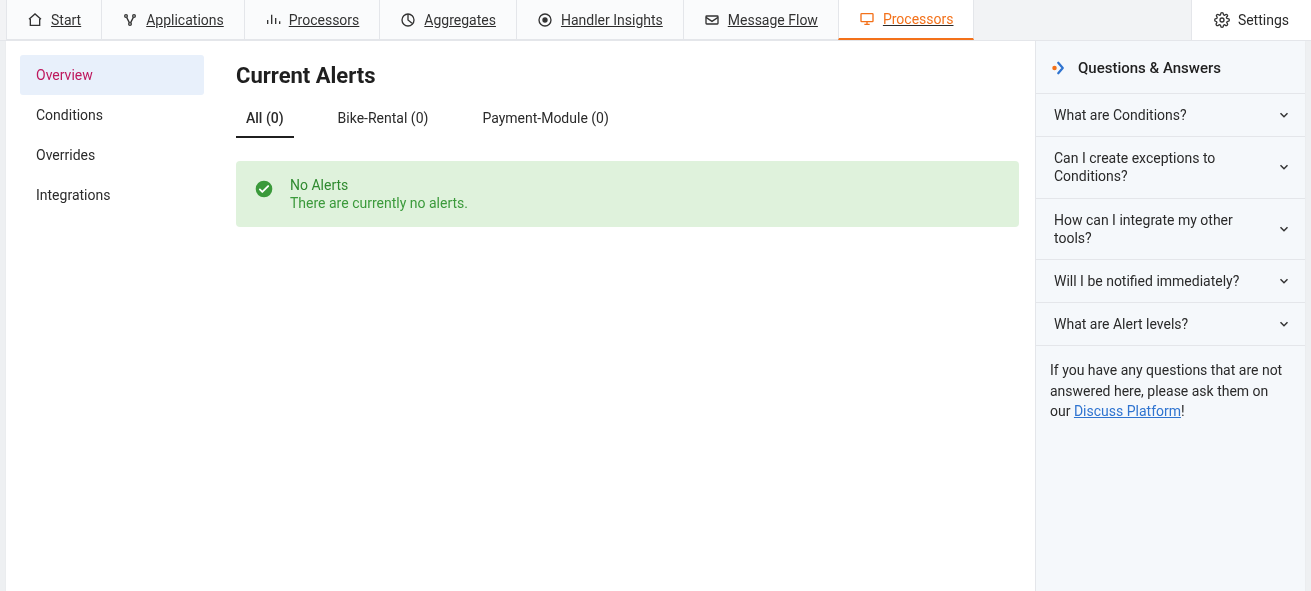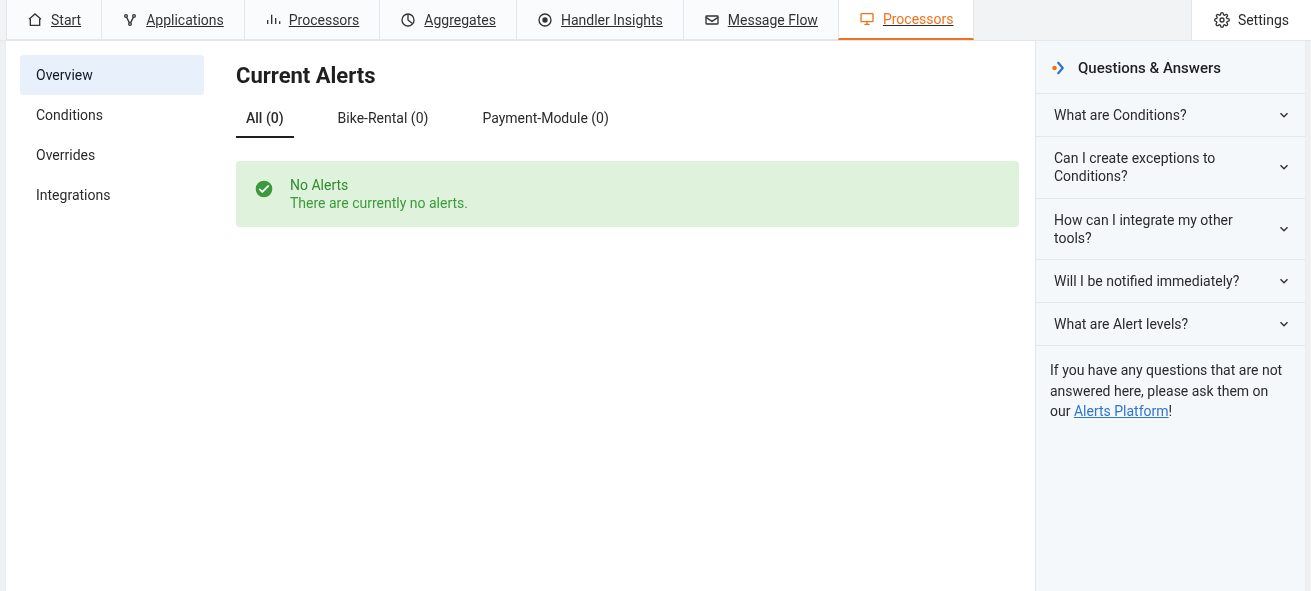--- a/index.html
+++ b/index.html
@@ -88,21 +88,21 @@
     }
     .sidebar-item {
       padding: 12px 16px;
       margin: 0 14px;
       cursor: pointer;
       color: #2a2a2a;
       border-radius: 3px;
     }
     .sidebar-item.active {
       background: #e8f0fb;
-      color: #0f172a;
+      color: #be185d;
     }
 
     .main {
       flex: 1;
       padding: 22px 16px 22px 18px;
       min-width: 0;
     }
     .page-title {
       font-size: 22px;
       font-weight: 700;
@@ -391,17 +391,17 @@
         <span class="label">What are Alert levels?</span>
         <span class="chev">
           <svg viewBox="0 0 24 24" width="14" height="14" fill="none" stroke="#333" stroke-width="2.5">
               <path d="M6 9l6 6 6-6"></path>
             </svg>
         </span>
       </div>
     </div>
 
     <div class="qa-footer">
-      <span>If you have any questions that are not answered here, please ask them on our </span><a>Alerts Platform</a><span>!</span>
+      <span>If you have any questions that are not answered here, please ask them on our </span><a>Discuss Platform</a><span>!</span>
     </div>
   </div>
 
 </div>
 
 </body></html>

